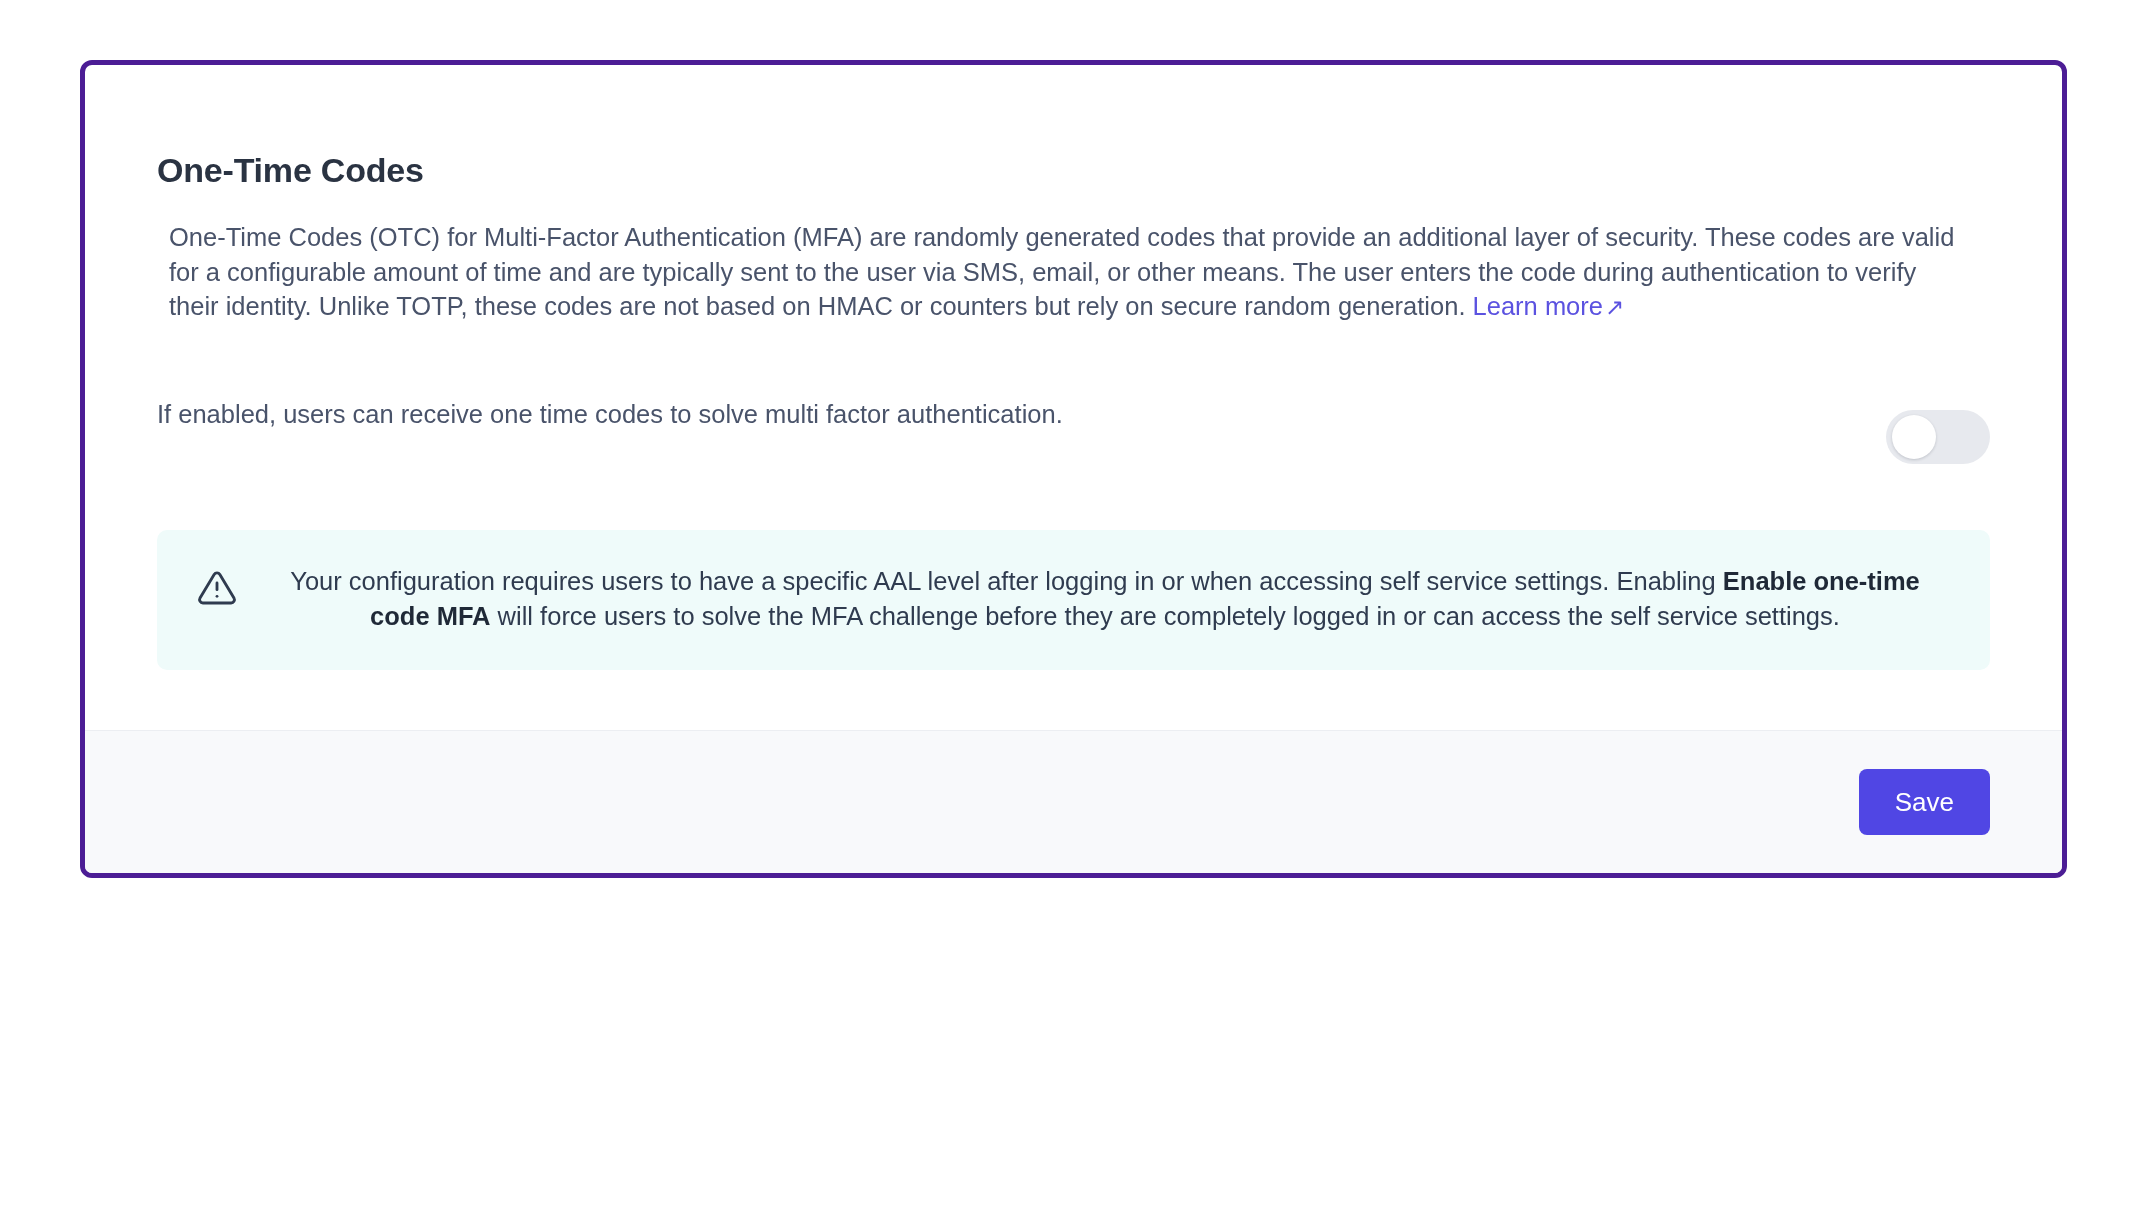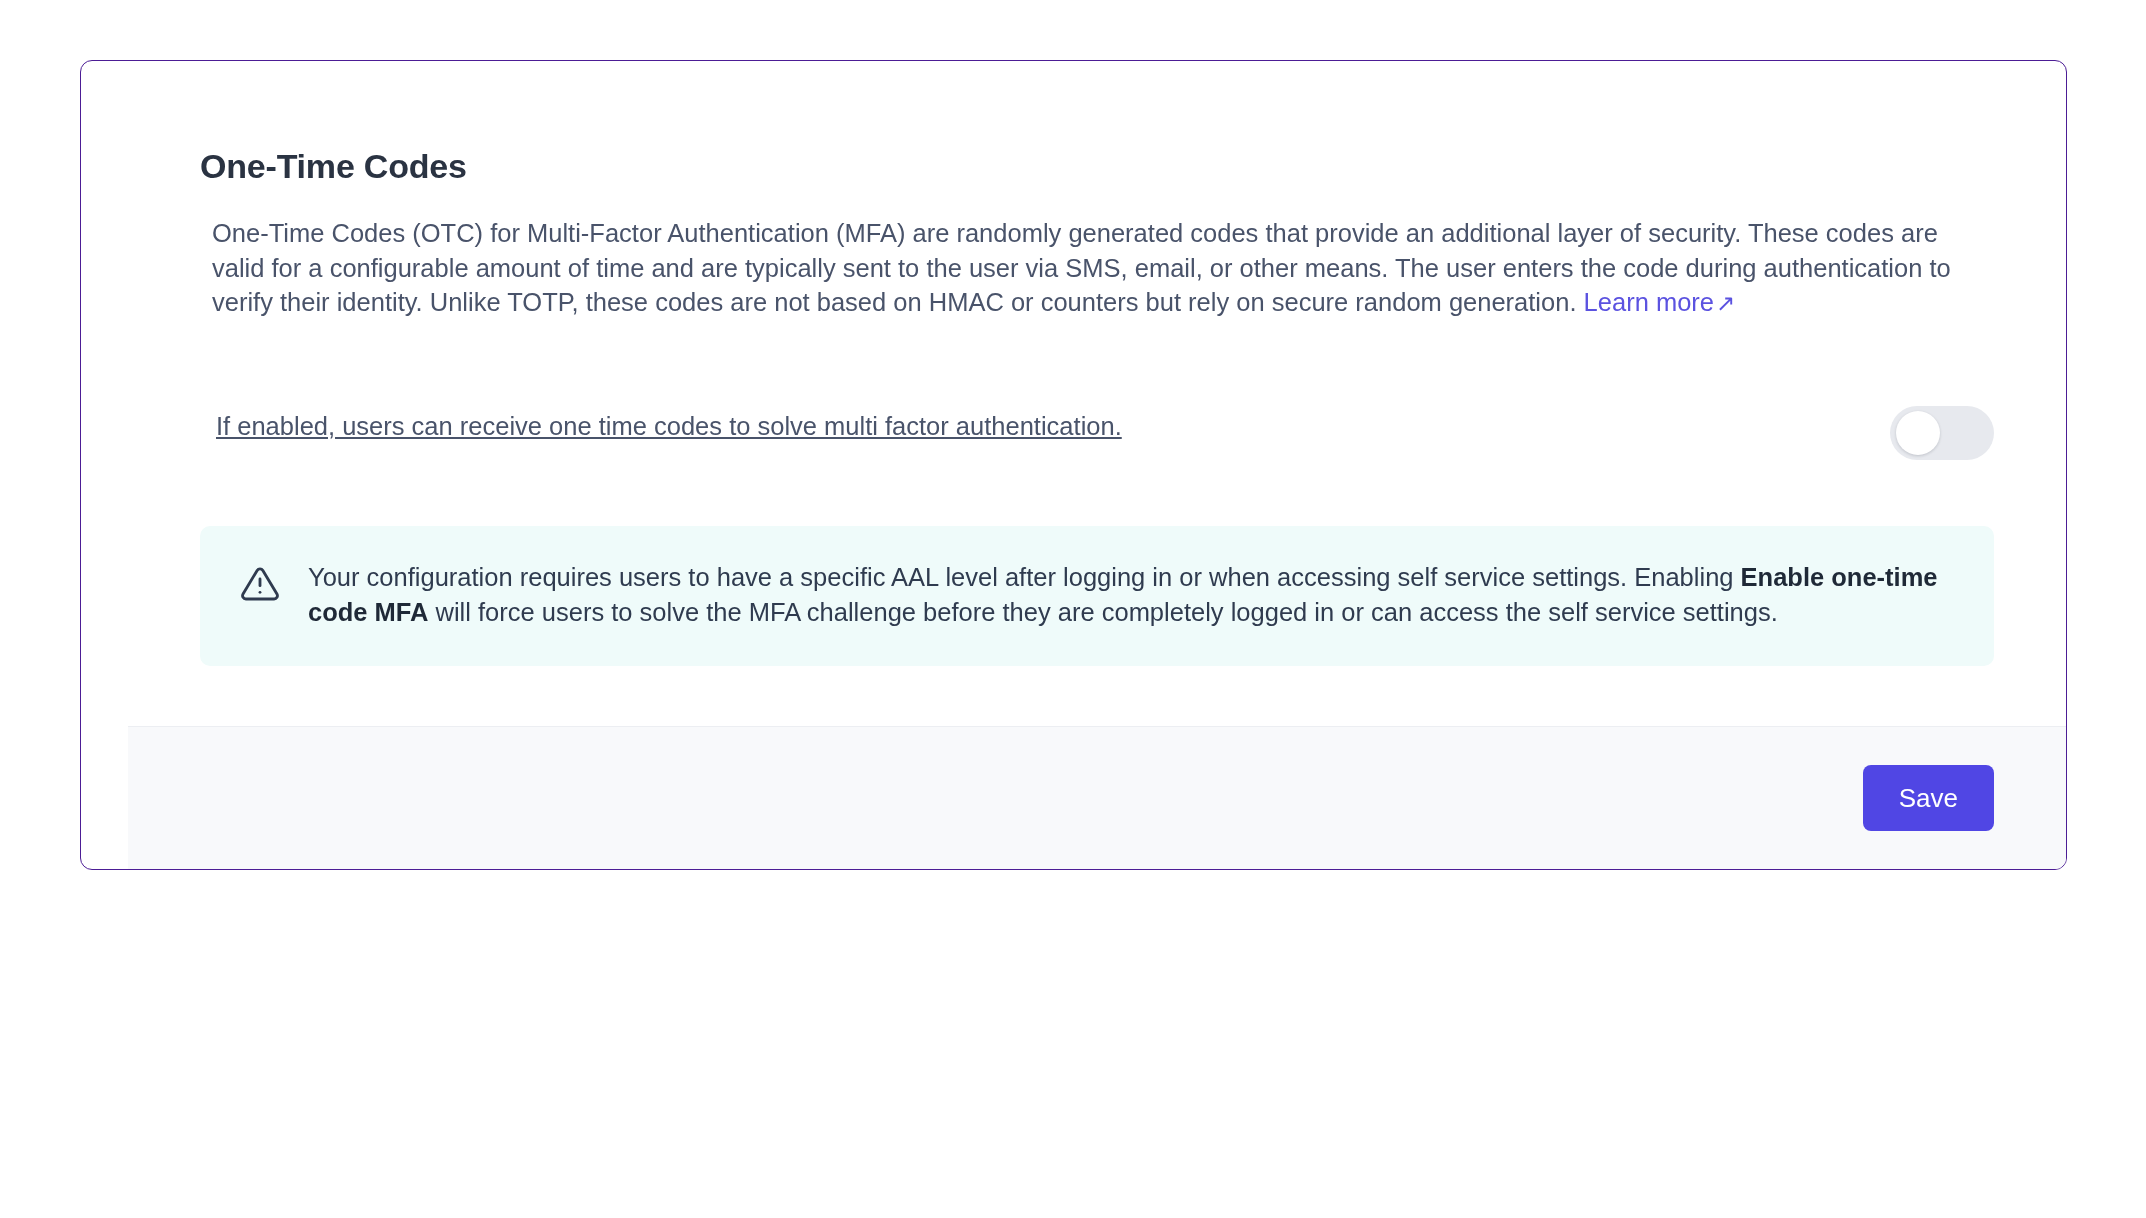--- a/index.html
+++ b/index.html
@@ -17,26 +17,25 @@
     width: 2146px;
     height: 1218px;
     box-sizing: border-box;
   }
 
   .card {
     position: absolute;
     left: 80px;
     top: 60px;
     width: 1987px;
-    border: 1px solid #4c1d95;
+    border: 5px solid #4c1d95;
     border-radius: 12px;
     background: #ffffff;
     box-sizing: border-box;
     overflow: hidden;
-    padding-left: 47px;
   }
 
   .card-body {
     padding: 86px 72px 60px 72px;
   }
 
   .section-title {
     font-size: 34px;
     font-weight: bold;
     color: #2a3342;
@@ -72,22 +71,21 @@
   .toggle-label {
     font-size: 25.5px;
     font-weight: bold;
     color: #111826;
     margin: 0 0 16px 0;
   }
 
   .toggle-sub {
     font-size: 25.5px;
     color: #49536a;
-    margin: 16px;
-    text-decoration: underline;
+    margin: 0;
   }
 
   .switch {
     flex: 0 0 auto;
     width: 104px;
     height: 54px;
     border-radius: 27px;
     background: #e7e9ee;
     position: relative;
     margin-top: 10px;
@@ -121,20 +119,21 @@
     width: 40px;
     height: 40px;
     margin-top: 4px;
   }
 
   .callout-text {
     font-size: 25.5px;
     line-height: 1.38;
     color: #2f3b4f;
     max-width: 1680px;
+    text-align: center;
   }
   .callout-text strong { font-weight: bold; color: #1f2937; }
 
   .card-footer {
     border-top: 1px solid #eceef2;
     background: #f8f9fb;
     padding: 38px 72px;
     display: flex;
     justify-content: flex-end;
     align-items: center;

